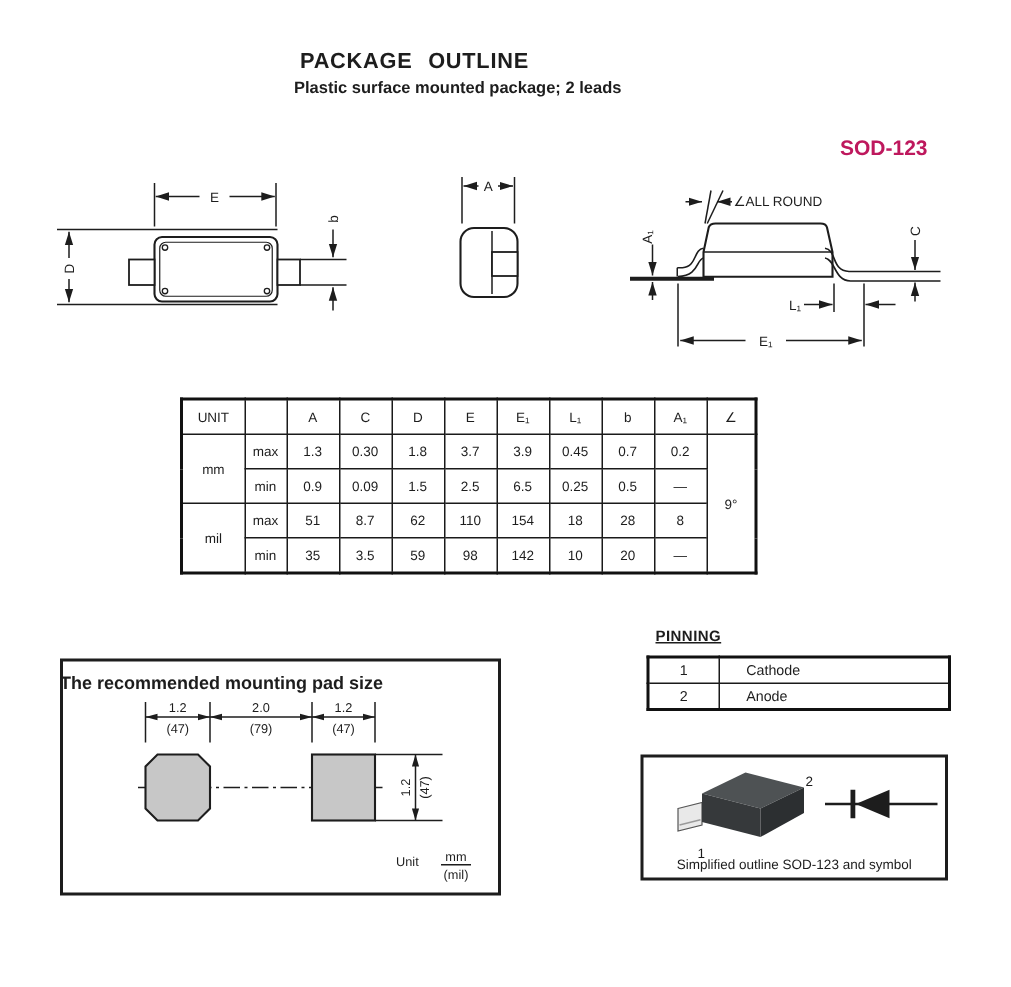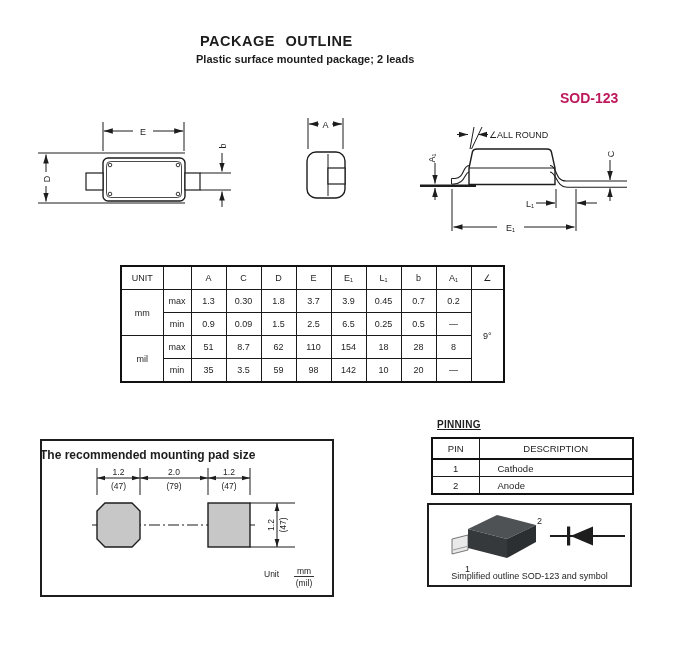--- a/index.html
+++ b/index.html
@@ -245,24 +245,20 @@
   </div>
 
   <div class="abs" id="pin-heading">PINNING</div>
 
   <table class="abs" id="pin-table">
     <colgroup>
         <col style="width:47px">
         <col style="width:154px">
       </colgroup>
     <tbody>
-        <tr class="hdr">
-      <td>PIN</td>
-      <td class="desc">DESCRIPTION</td>
-    </tr>
     <tr>
       <td>1</td>
       <td class="desc">Cathode</td>
     </tr>
     <tr>
       <td>2</td>
       <td class="desc">Anode</td>
     </tr>
   </tbody>
     </table>

